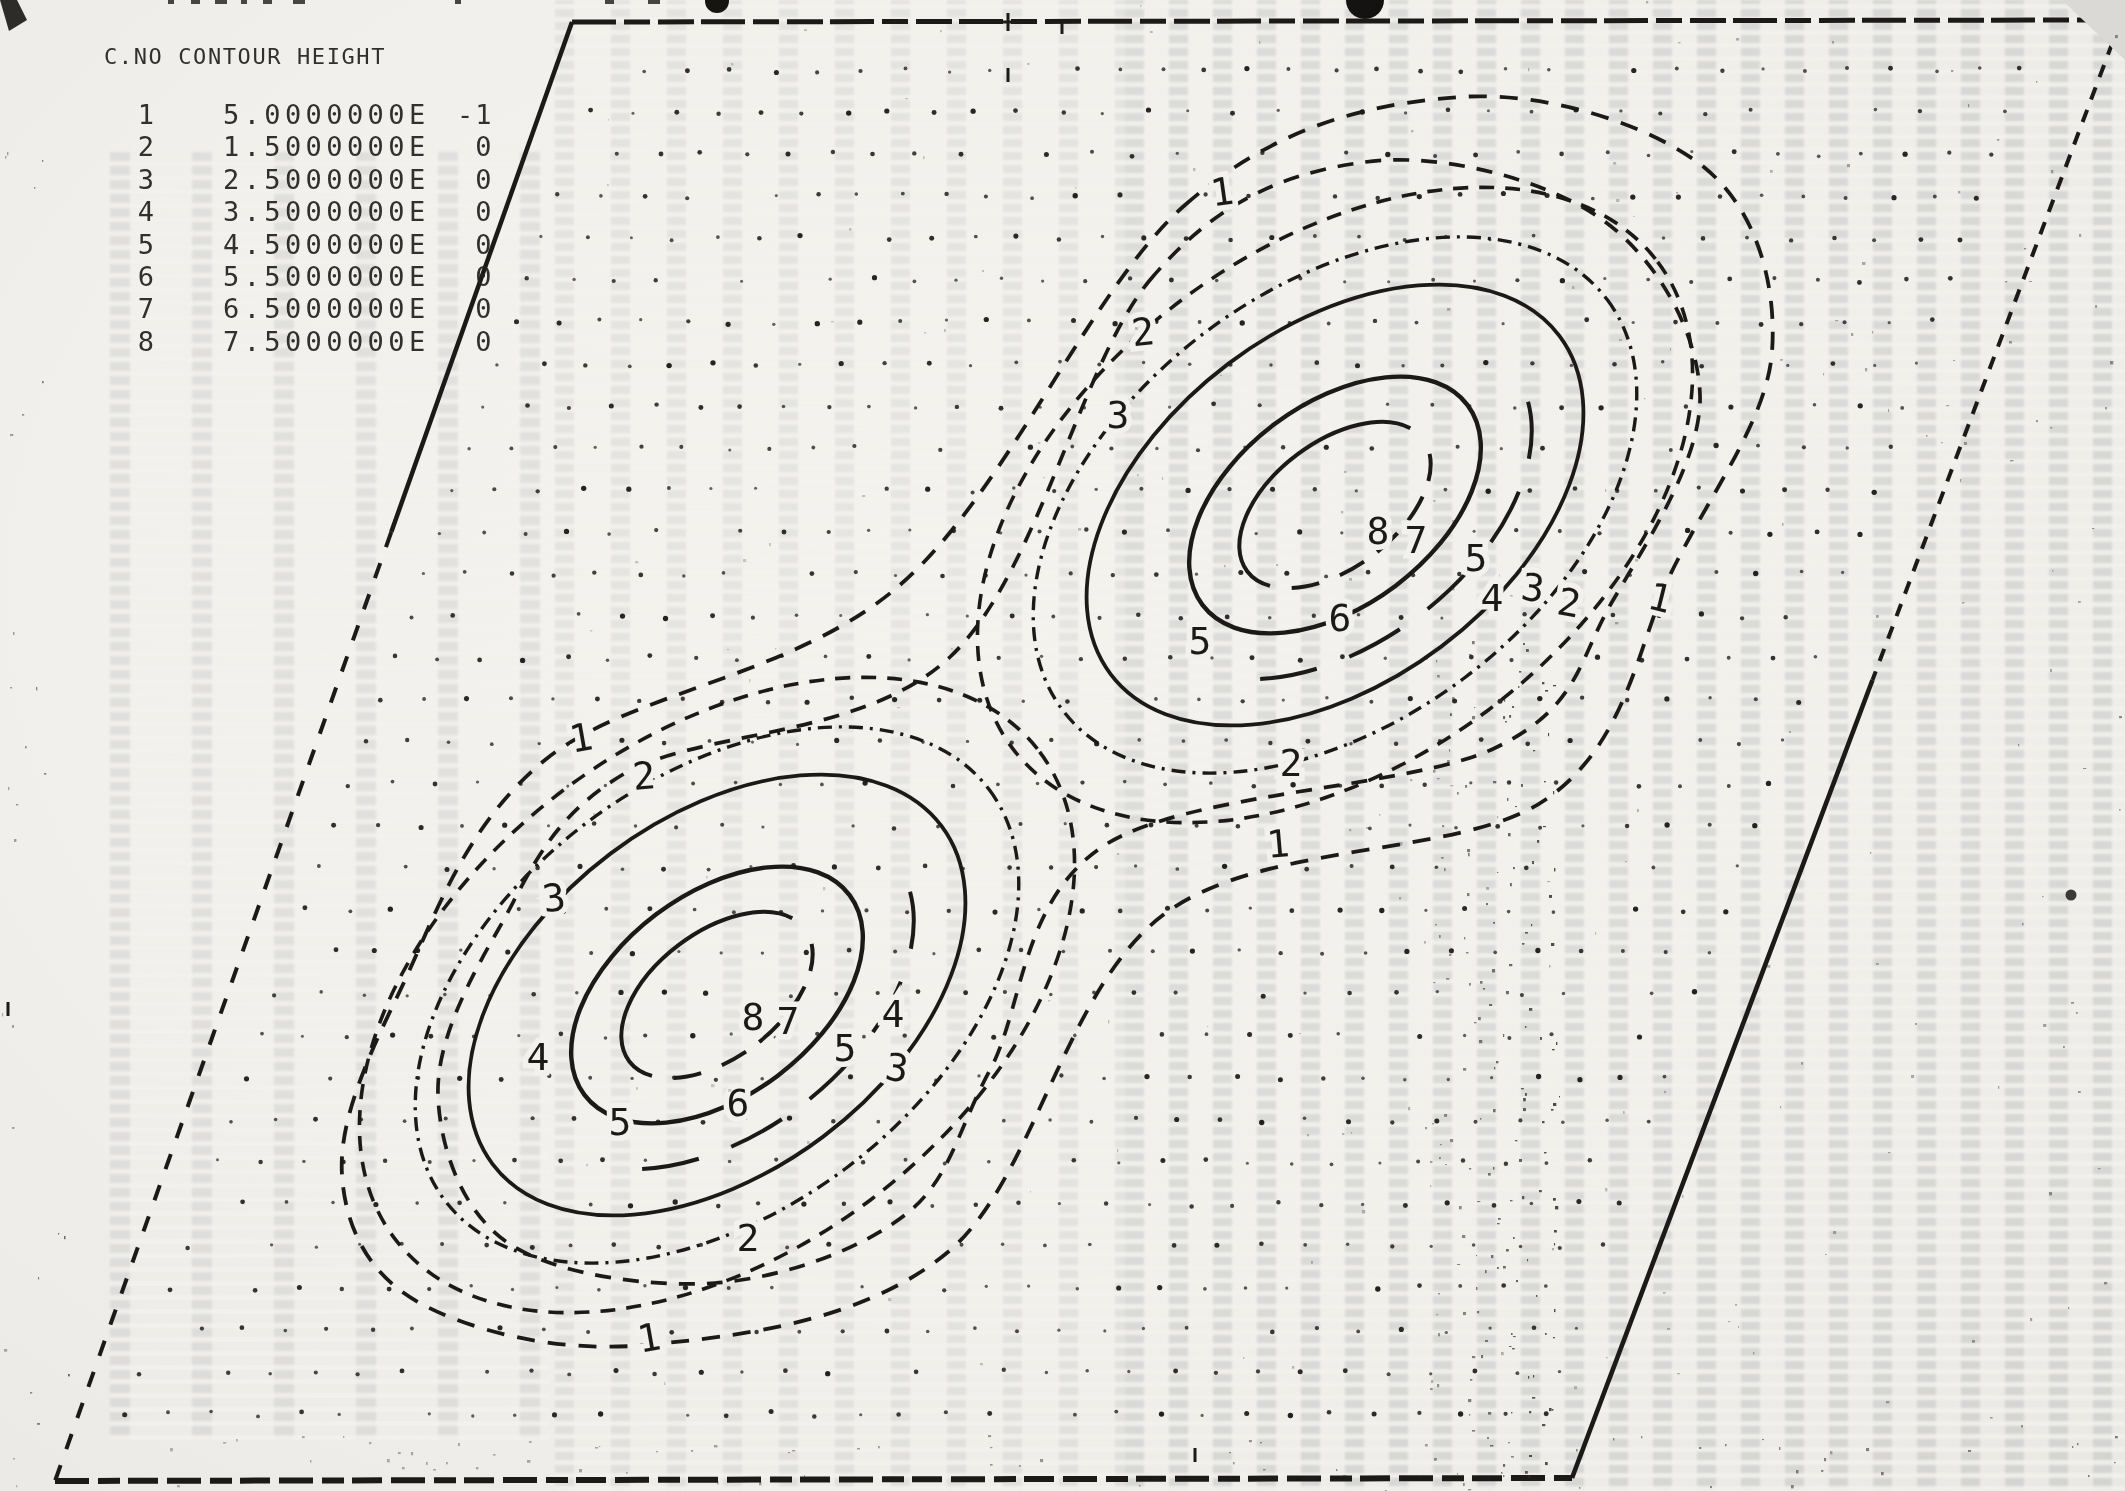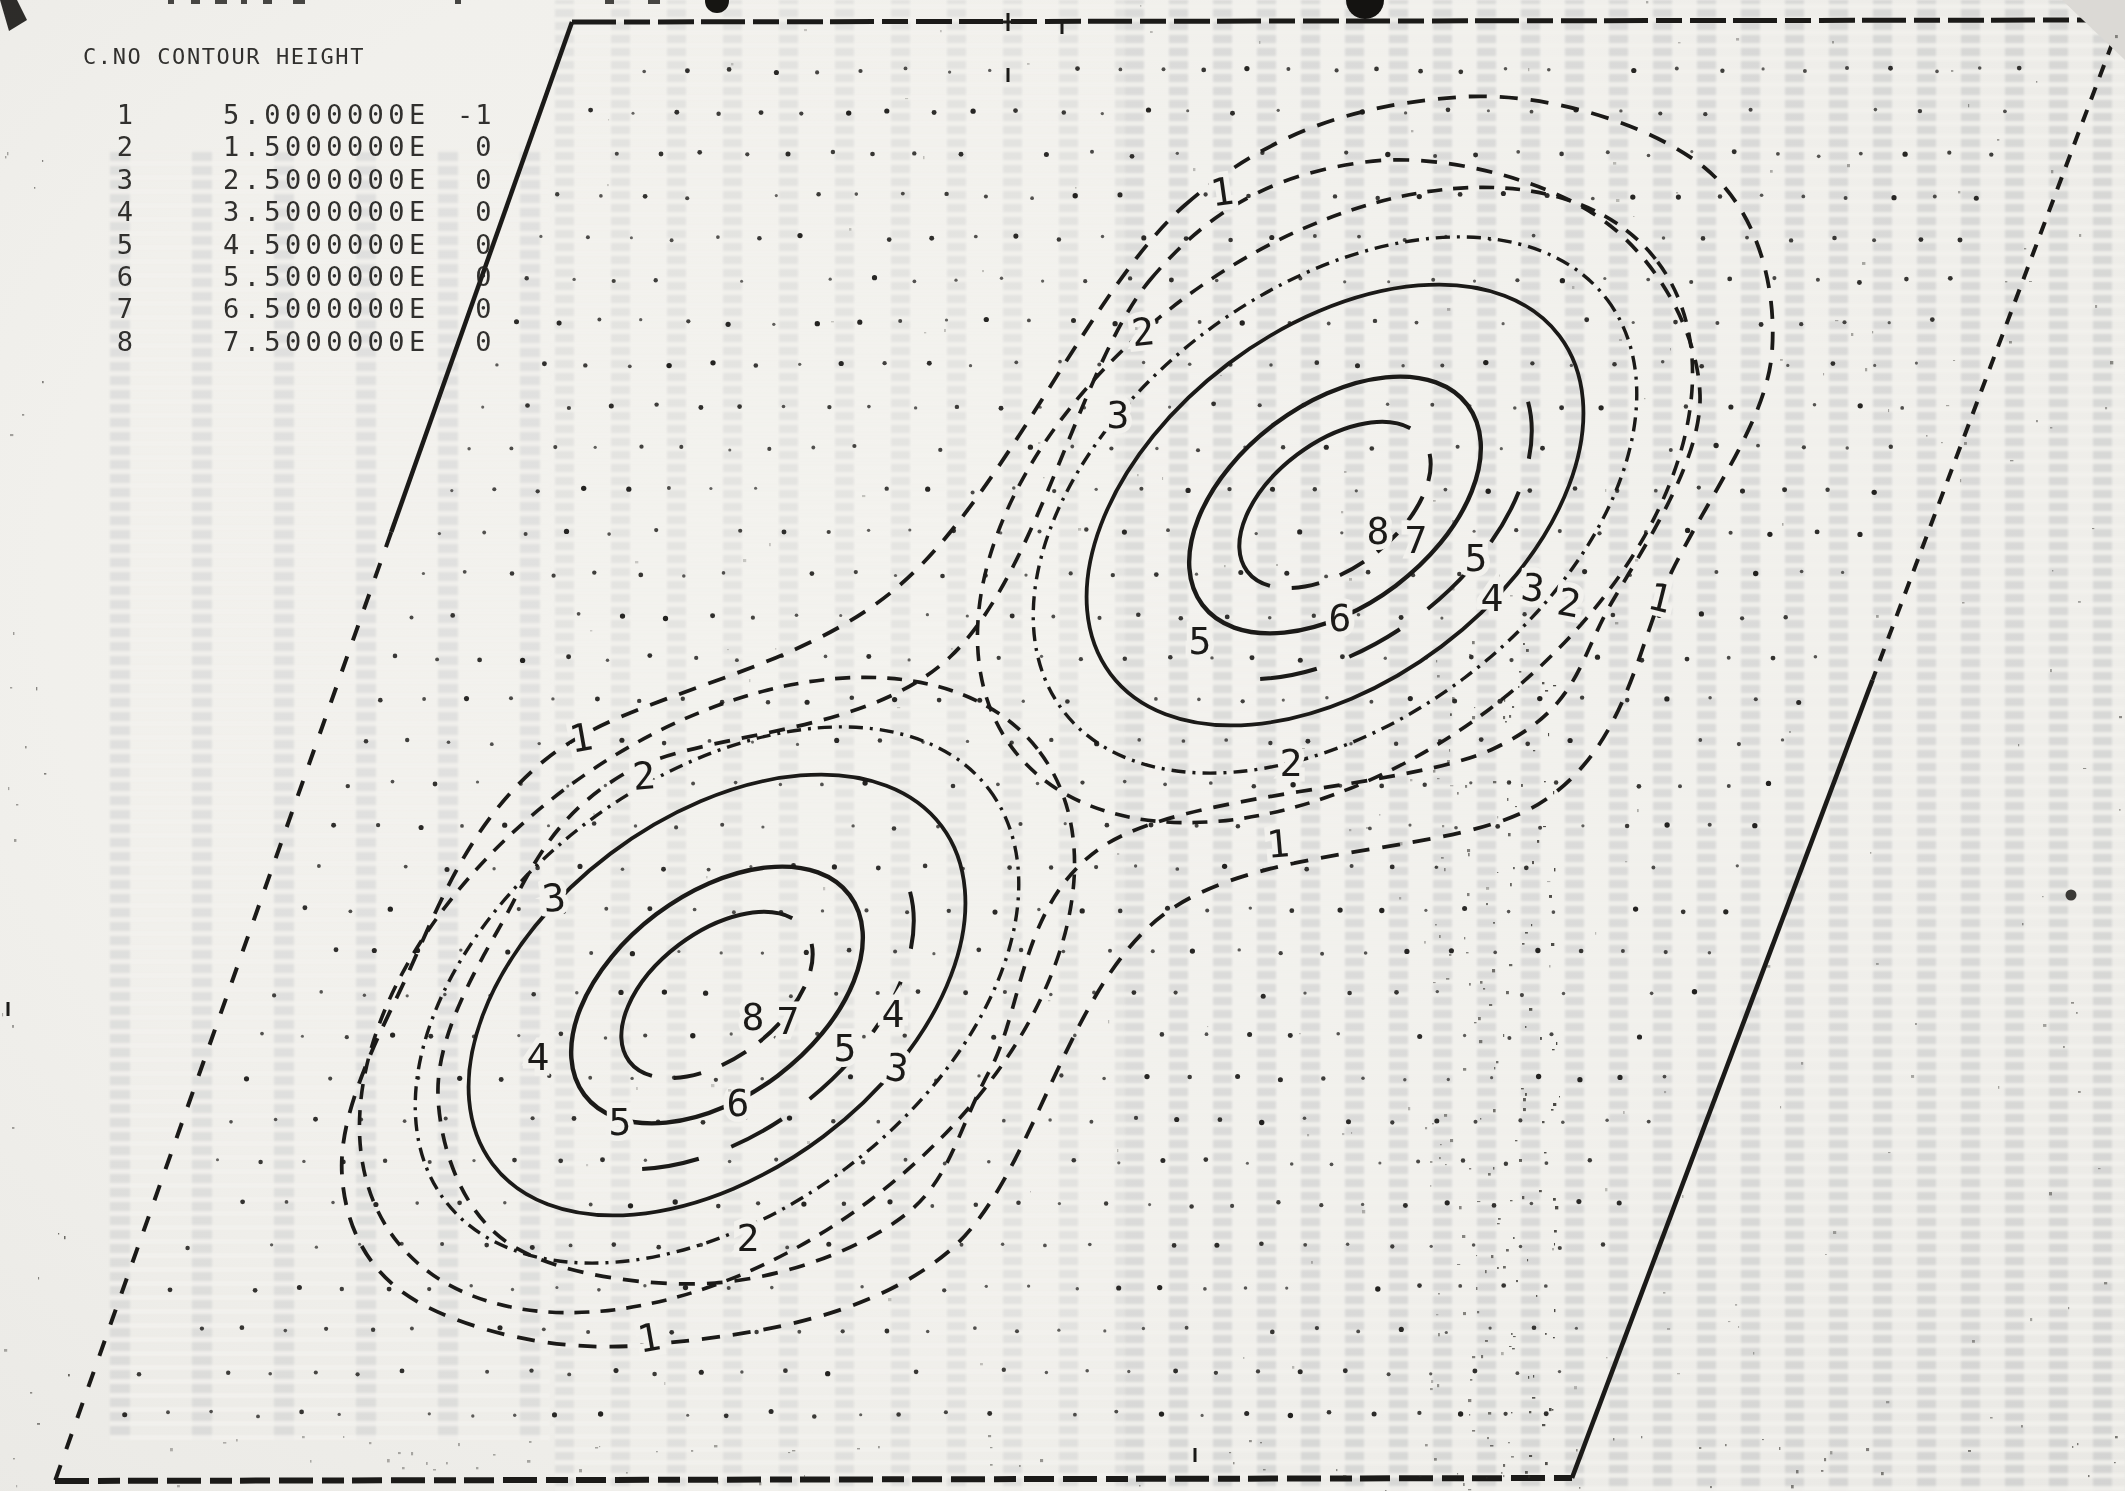--- a/index.html
+++ b/index.html
@@ -14,26 +14,26 @@
       repeating-linear-gradient(90deg, rgba(104,110,122,.12) 0 20px, rgba(104,110,122,0) 20px 82px);}
   .ghost-mid{left:555px;top:0;width:570px;height:1491px;
     background:
       repeating-linear-gradient(0deg, rgba(242,241,237,.88) 0 5px, rgba(242,241,237,0) 5px 13px),
       repeating-linear-gradient(90deg, rgba(104,110,122,.10) 0 19px, rgba(104,110,122,0) 19px 56px);}
   .ghost-right{left:1125px;top:0;width:1000px;height:1491px;
     background:
       repeating-linear-gradient(0deg, rgba(242,241,237,.85) 0 5px, rgba(242,241,237,0) 5px 13px),
       repeating-linear-gradient(90deg, rgba(100,106,118,.16) 0 19px, rgba(100,106,118,0) 19px 44px);}
   svg.plot{position:absolute;left:0;top:0;}
-  .legend{position:absolute;left:83px;top:44px;color:#232220;filter:blur(.35px);opacity:.93;}
+  .legend{position:absolute;left:104px;top:44px;color:#232220;filter:blur(.35px);opacity:.93;}
   .legend-title{font-size:22px;letter-spacing:1.6px;white-space:pre;}
   .legend-rows{margin-top:30px;}
   .legend-row{display:flex;align-items:baseline;height:32.4px;font-size:27px;}
   .lg-no{width:50px;text-align:right;}
-  .lg-mant{margin-left:90px;letter-spacing:4.4px;white-space:pre;}
+  .lg-mant{margin-left:69px;letter-spacing:4.4px;white-space:pre;}
   .lg-exp{width:64px;text-align:right;letter-spacing:2px;}
 </style>
 </head>
 <body>
 
 <div class="canvas">
   <div class="ghost ghost-left"></div>
   <div class="ghost ghost-mid"></div>
   <div class="ghost ghost-right"></div>
 

